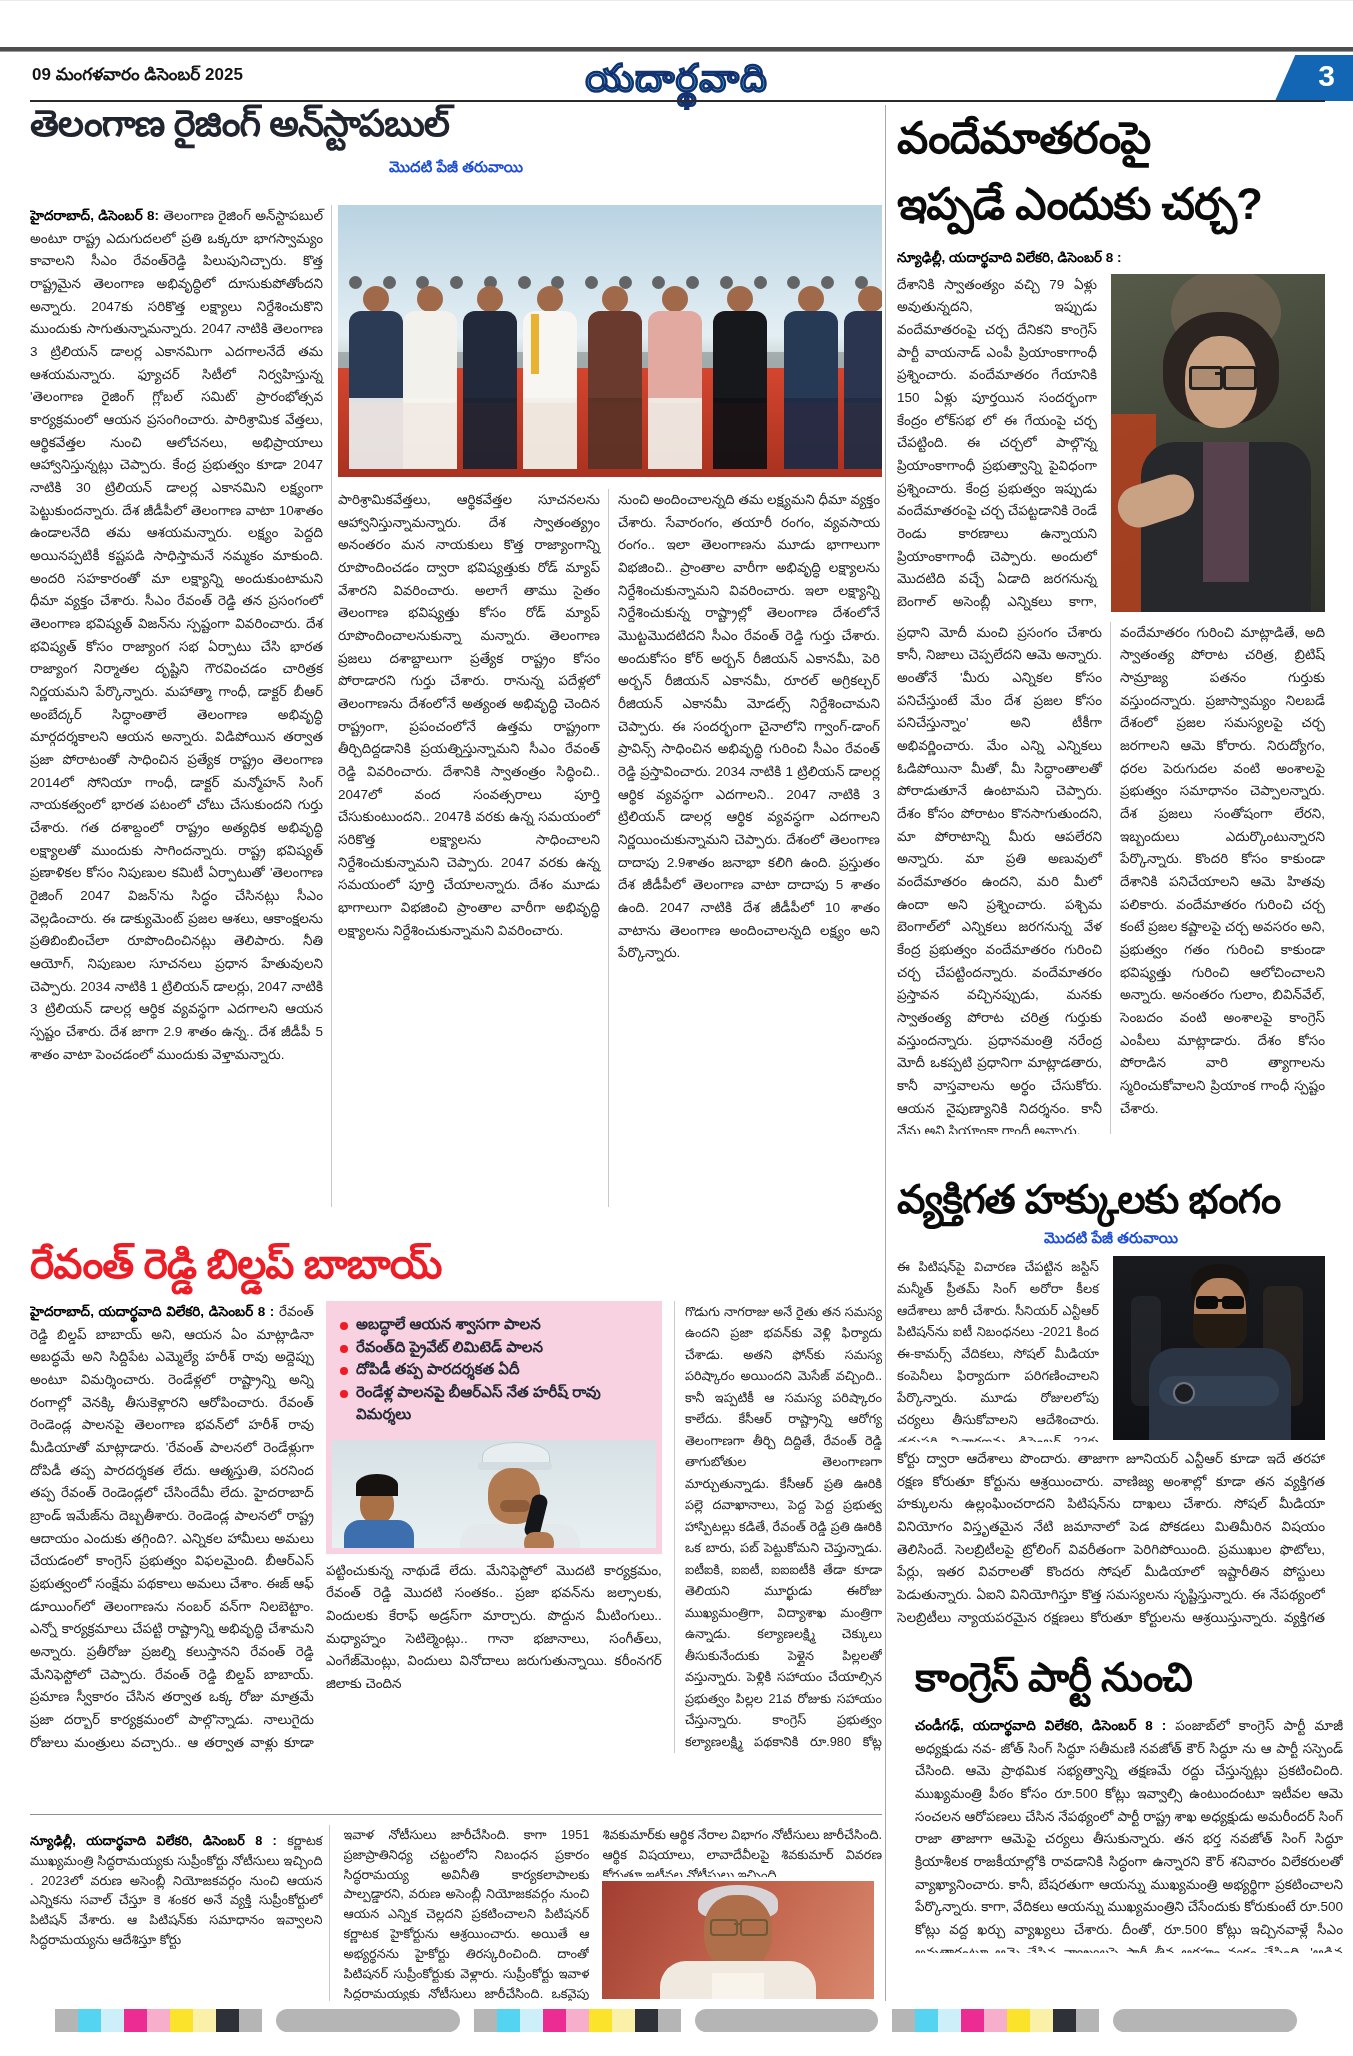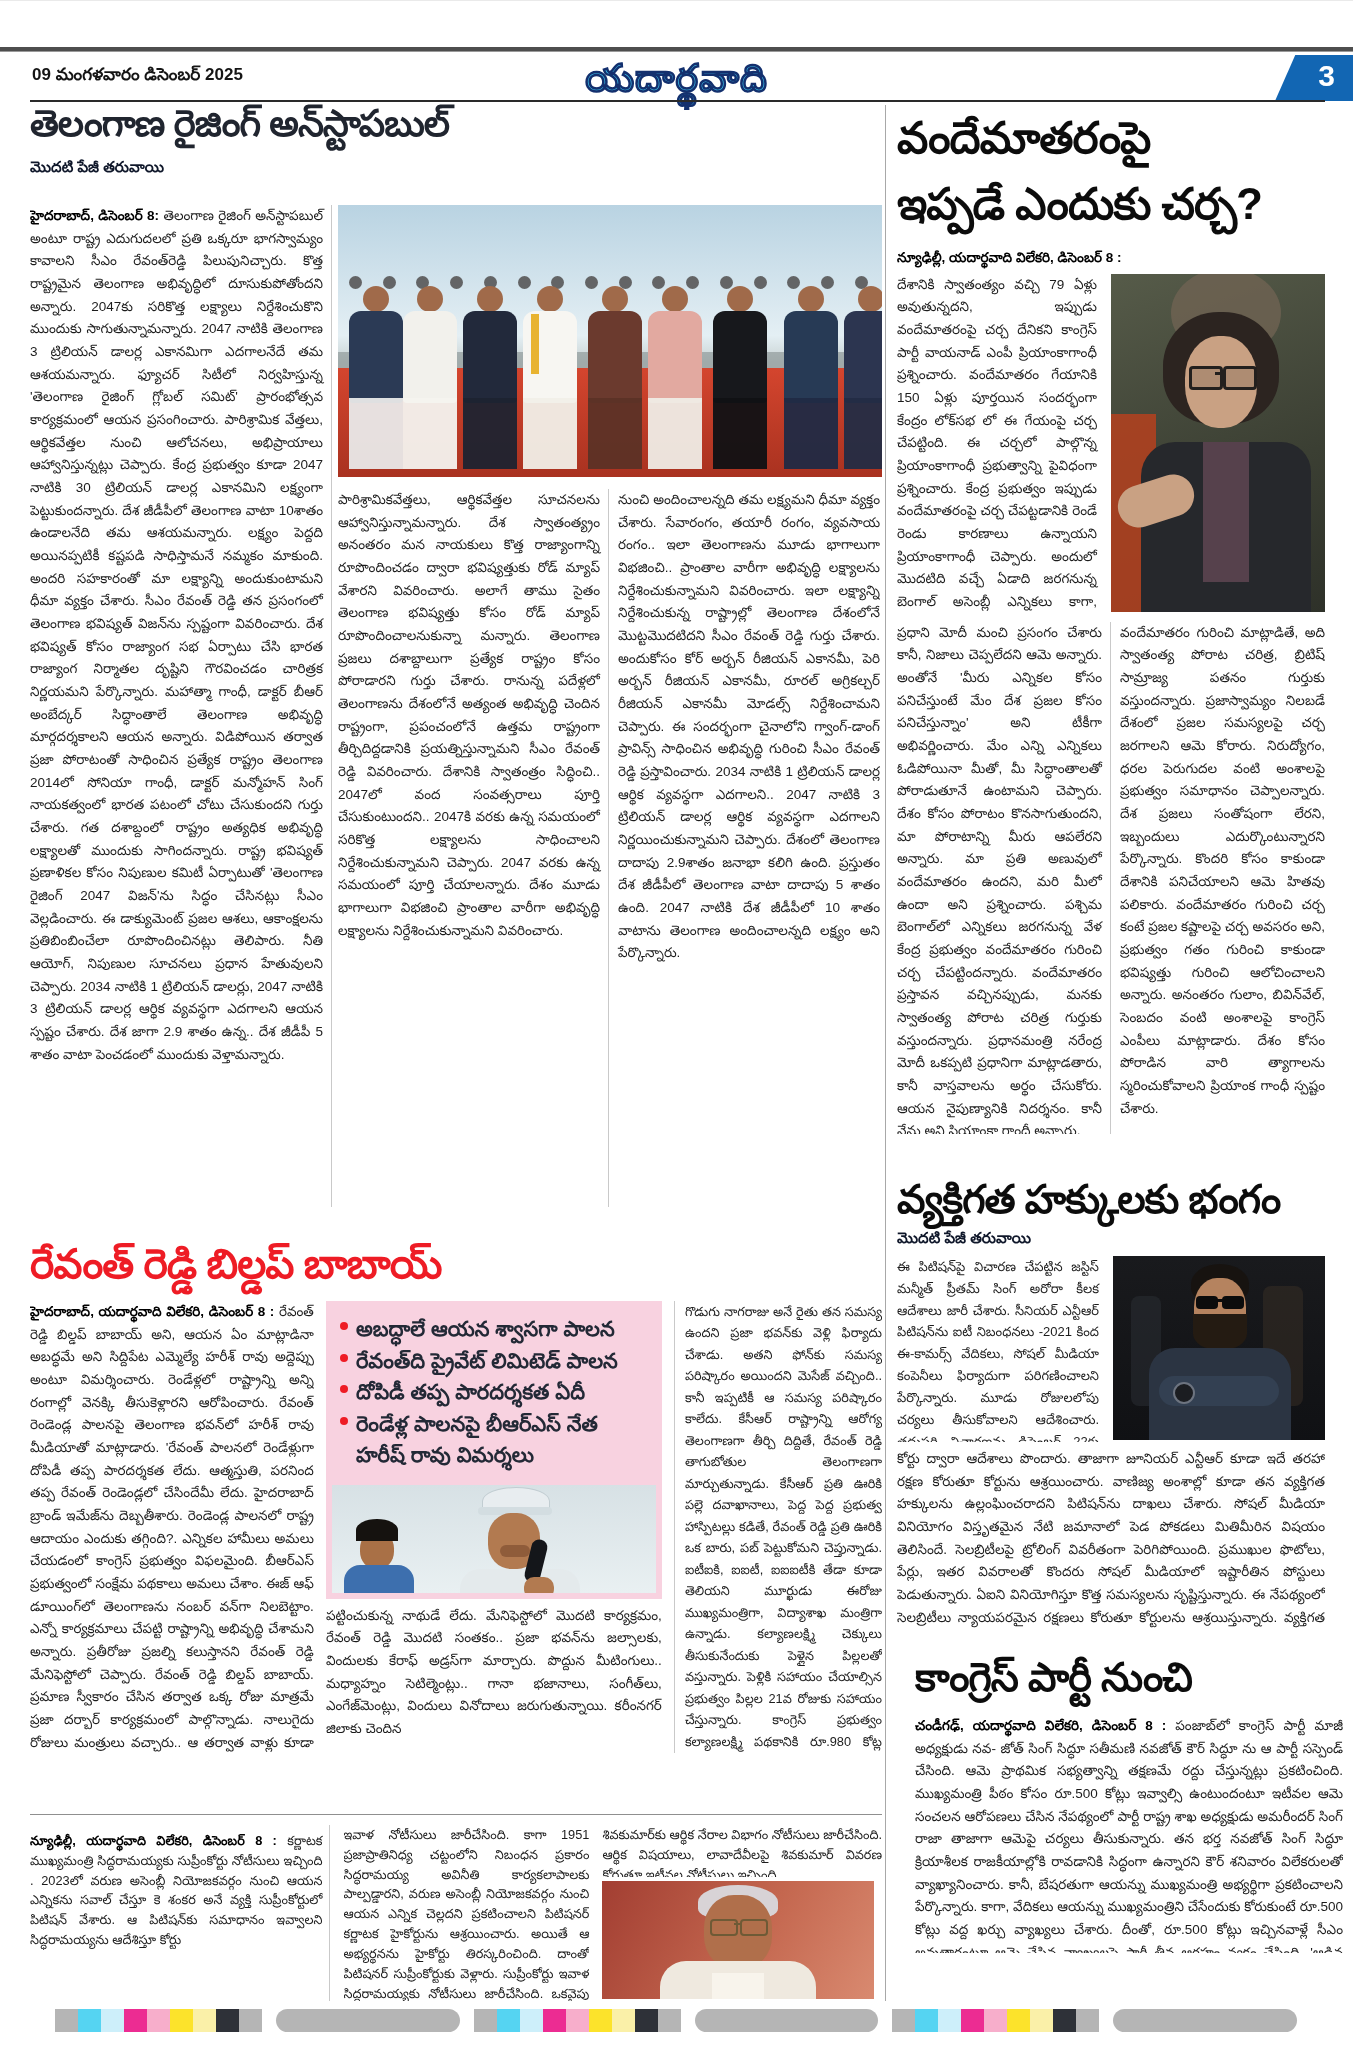--- a/index.html
+++ b/index.html
@@ -9,21 +9,21 @@
   .toprule{position:absolute;left:0;top:46px;width:1353px;height:4px;background:#4e4e4e;border-bottom:1px solid #9a9a9a;}
   .headrow{position:absolute;left:0;top:52px;width:1353px;height:44px;}
   .date{position:absolute;left:32px;top:12px;font-size:17px;font-weight:bold;color:#151515;}
   .masthead{position:absolute;left:0;top:4px;width:1353px;text-align:center;font-size:38px;font-weight:bold;
             color:#3cc1ec;-webkit-text-stroke:1.3px #14306e;letter-spacing:1px;}
   .pagebox{position:absolute;right:0;top:2px;width:78px;height:46px;background:#1266b3;
            clip-path:polygon(26% 0,100% 0,100% 100%,0 100%);}
   .pagebox span{position:absolute;right:18px;top:4px;color:#fff;font-size:30px;font-weight:bold;}
   .headrule2{position:absolute;left:30px;top:99px;width:1295px;height:2px;background:#2a2a2a;}
   
-  .kicker{font-size:15px;font-weight:bold;color:#0f172a;}
+  .kicker{font-size:15px;font-weight:bold;color:#1d4ed8;text-align:center;}
   .body{font-size:13.5px;line-height:1.68;text-align:justify;color:#1c1c1c;margin:0;}
   .dl{font-weight:bold;color:#000;}
   .colrule{width:1px;background:#c9c9c9;flex:0 0 1px;}
   .clip{overflow:hidden;}
   
   .sec-left{position:absolute;left:30px;top:104px;width:852px;}
   .h-main{font-size:37px;font-weight:bold;color:#20252f;line-height:1.05;margin:0;letter-spacing:-1px;}
   .tg-row{display:flex;margin-top:26px;}
   .tg-col1{width:295px;height:1002px;padding-right:8px;}
   .tg-right{width:544px;margin-left:6px;}
@@ -33,21 +33,21 @@
   .tg-cols .c+. c{margin-left:10px;}
   
   .harish{position:absolute;left:30px;top:1243px;width:852px;height:566px;}
   .h-red{font-size:41px;font-weight:bold;color:#ee1c25;margin:0;line-height:1.0;letter-spacing:-1px;}
   .ha-row{display:flex;margin-top:16px;height:452px;}
   .ha-c1{width:288px;}
   .ha-c2{width:336px;margin-left:12px;}
   .ha-c3{width:200px;margin-left:12px;padding-left:10px;border-left:1px solid #c9c9c9;}
   .pinkbox{background:#f8d2e0;padding:12px 14px 8px 14px;}
   .pinkbox ul{margin:0;padding:0;list-style:none;}
-  .pinkbox li{position:relative;padding-left:16px;font-size:21px;font-weight:bold;color:#232936;line-height:1.5;}
+  .pinkbox li{position:relative;padding-left:16px;font-size:15px;font-weight:bold;color:#232936;line-height:1.5;}
   .pinkbox li::before{content:"";position:absolute;left:0;top:9px;width:8px;height:8px;border-radius:50%;background:#ee1c25;}
   .photo-harish{position:relative;width:336px;height:120px;background:#d9e3e7;overflow:hidden;border:6px solid #f8d2e0;box-sizing:border-box;}
   .ha-c2 .body{margin-top:6px;height:128px;}
   .leftdivider{position:absolute;left:30px;top:1813px;width:852px;height:1px;background:#8f8f8f;}
   
   .bottomblk{position:absolute;left:30px;top:1824px;width:852px;height:176px;display:flex;}
   .bb-c1{width:295px;}
   .h-sml{font-size:36px;font-weight:bold;color:#20252f;line-height:1.18;margin:0;text-align:center;}
   .bb-c2{width:248px;margin-left:14px;}
   .bb-c3{width:282px;margin-left:13px;}

